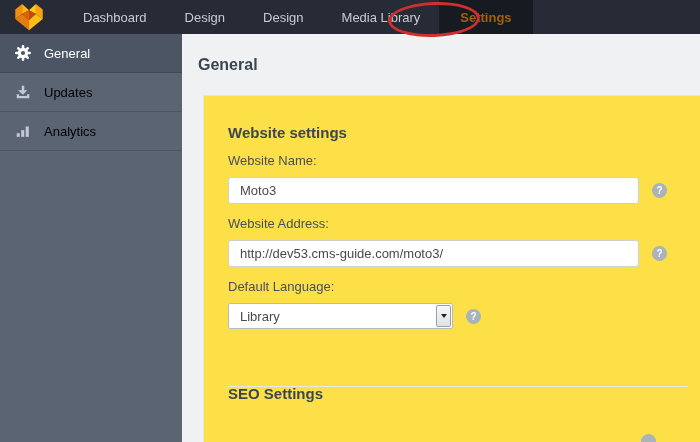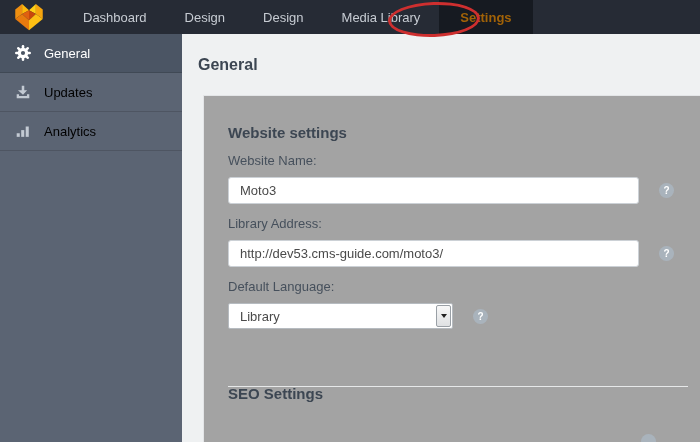--- a/index.html
+++ b/index.html
@@ -29,26 +29,26 @@
   .side-item.active { background:#4b5564; color:#ffffff; }
   .side-icon { width:20px; height:20px; margin-right:11px; display:flex;
     align-items:center; justify-content:center; color:#c3cad3; }
   .side-item.active .side-icon { color:#ffffff; }
 
   
   .main { position:absolute; left:182px; top:34px; width:518px; height:408px;
     background:#eff1f2; }
   .page-title { padding:22px 0 0 16px; font-size:16px; font-weight:bold; color:#3c4652;
     height:61px; }
-  .card { margin-left:21px; width:497px; height:347px; background:#a3a3a3;
+  .card { margin-left:21px; width:497px; height:347px; background:#fde047;
     border-top:1px solid #e3e5e7; border-left:1px solid #e3e5e7;
     padding:28px 0 7px 24px; position:relative; }
   .section-heading { font-size:15px; font-weight:bold; color:#3c4652; }
   .field-label { font-size:13px; color:#46505c; margin-top:12px; }
-  .field-row { display:flex; align-items:center; margin-top:9px;gap:7px; }
+  .field-row { display:flex; align-items:center; margin-top:9px; }
   .text-input { width:411px; height:27px; border:1px solid #ccd1d6; border-radius:3px;
     padding:0 11px; font-size:13px; color:#4a4a4a; background:#fff; outline:none;
     font-family:"Liberation Sans","DejaVu Sans",sans-serif; }
   .help-icon { width:15px; height:15px; border-radius:50%; background:#a9b3bc;
     color:#ffffff; font-size:10px; font-weight:bold; line-height:15px; text-align:center;
     margin-left:13px; cursor:pointer; flex:0 0 auto; }
   .fake-select { width:225px; height:26px; border:1px solid #b6bbc0; border-radius:2px;
     background:#ffffff; display:flex; align-items:center; position:relative;
     font-size:13px; color:#4a4a4a; cursor:pointer; }
   .fake-select .sel-text { padding-left:11px; flex:1; }
@@ -131,21 +131,21 @@
 
     <div class="card">
       <div class="section-heading">Website settings</div>
 
       <div class="field-label">Website Name:</div>
       <div class="field-row">
         <input class="text-input" type="text" value="Moto3" style="">
         <div class="help-icon">?</div>
       </div>
 
-      <div class="field-label">Library Address:</div>
+      <div class="field-label">Website Address:</div>
       <div class="field-row">
         <input class="text-input" type="text" value="http://dev53.cms-guide.com/moto3/" style="">
         <div class="help-icon">?</div>
       </div>
 
       <div class="field-label">Default Language:</div>
       <div class="field-row">
         <div class="fake-select">
           <span class="sel-text">Library</span>
           <span class="sel-btn">

